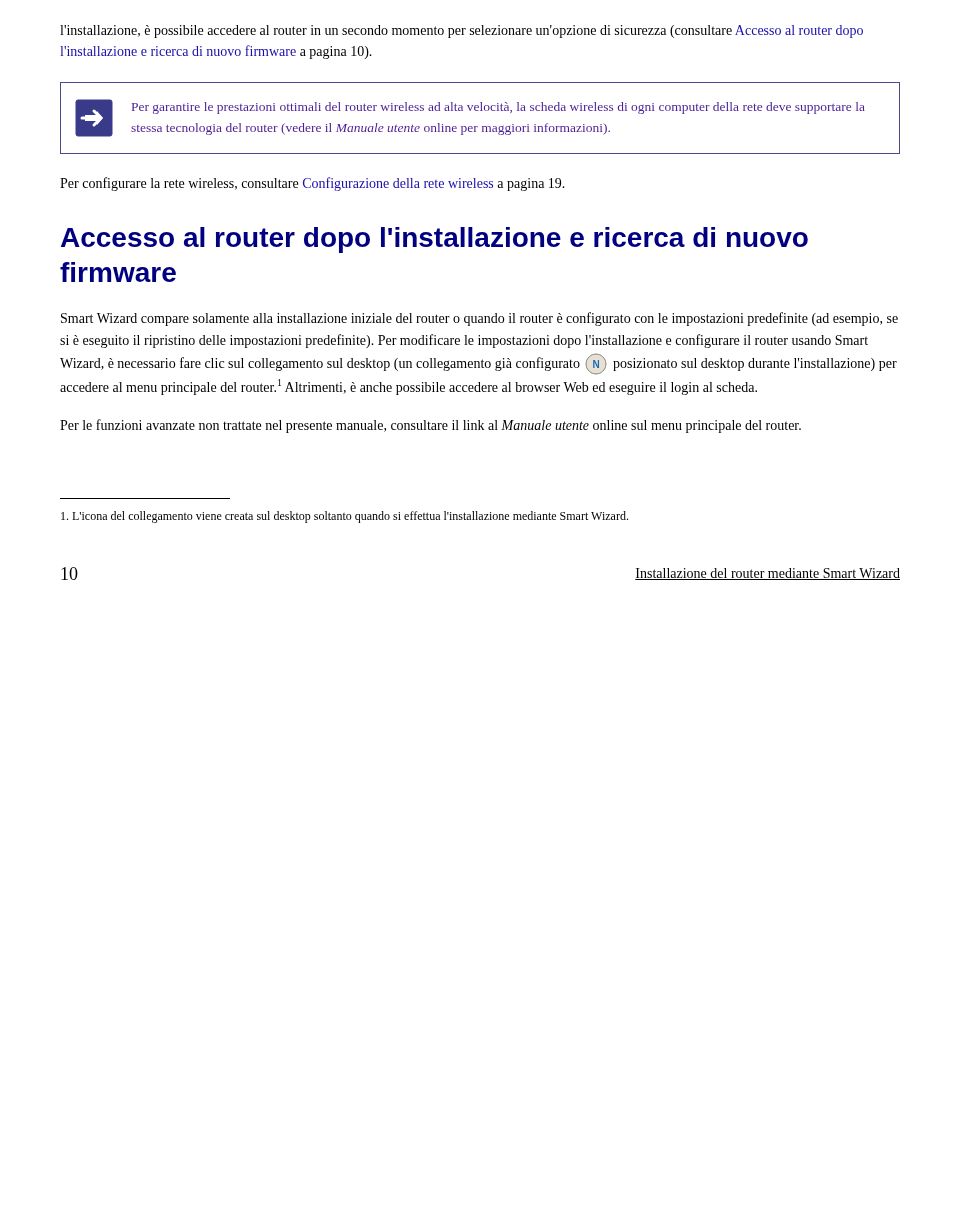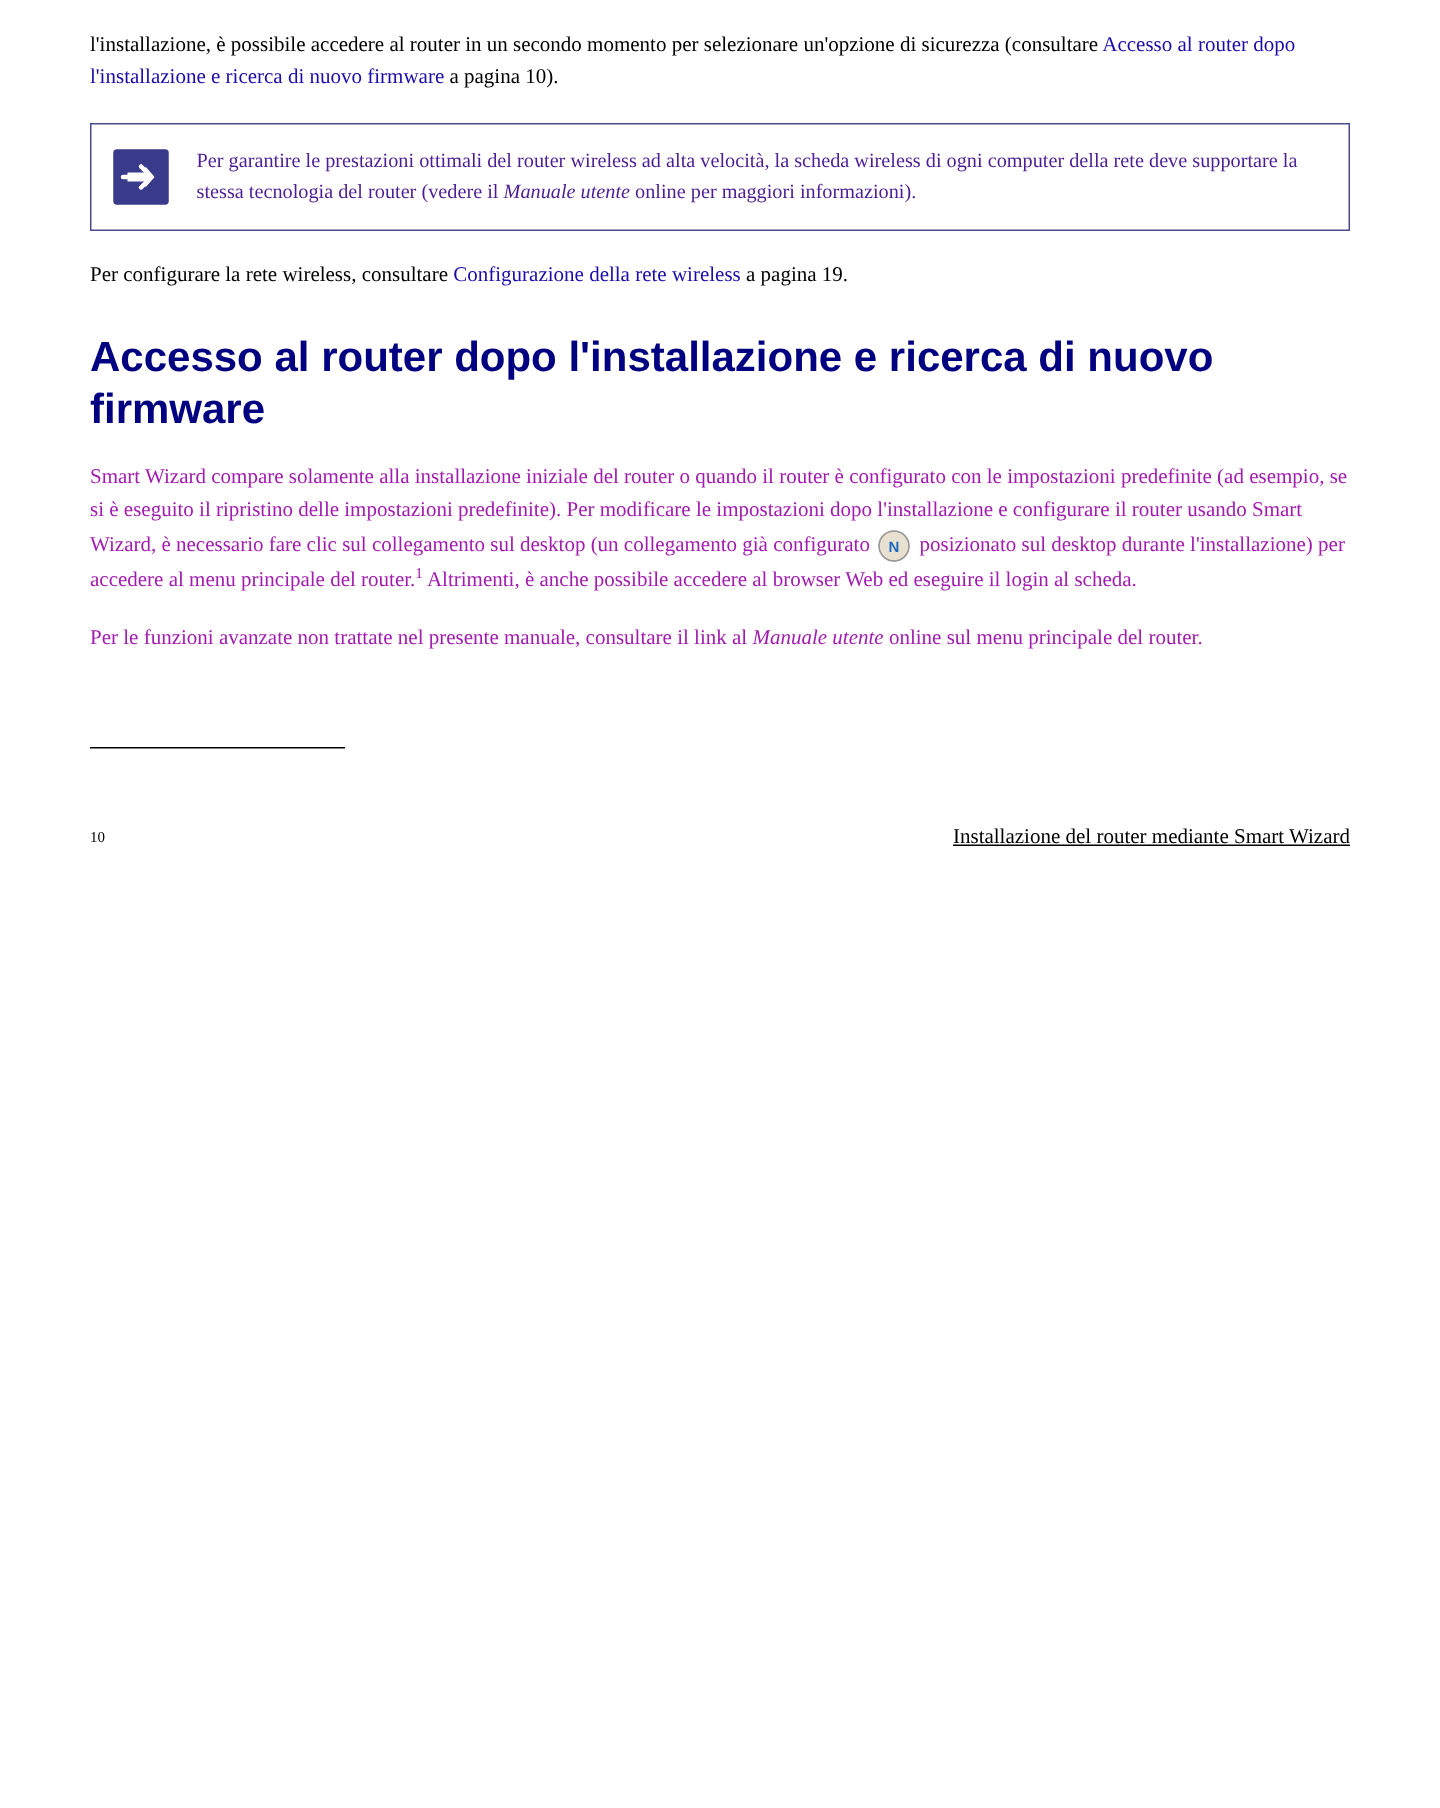--- a/index.html
+++ b/index.html
@@ -82,21 +82,21 @@
       color: #000080;
       margin-bottom: 18px;
       line-height: 1.25;
       font-family: Arial, Helvetica, sans-serif;
     }
 
     .body-paragraph {
       font-size: 14px;
       line-height: 1.6;
       margin-bottom: 16px;
-      color: #a21caf;
+      color: #000000;
     }
 
     .inline-icon {
       display: inline-block;
       width: 22px;
       height: 22px;
       vertical-align: middle;
       margin: 0 2px;
     }
 
@@ -120,21 +120,21 @@
       left: 60px;
       right: 60px;
       display: flex;
       justify-content: space-between;
       align-items: center;
       font-size: 14px;
       color: #000;
     }
 
     .page-number {
-      font-size: 10px;
+      font-size: 18px;
       color: #000;
     }
 
     .footer-title {
       font-size: 14px;
       color: #000;
       text-decoration: underline;
     }
 
     sup {
@@ -178,19 +178,22 @@
         <circle cx="11" cy="11" r="10" fill="none" stroke="#999" stroke-width="1"></circle>
       </svg>
     </span><span> posizionato sul desktop durante l'installazione) per accedere al menu principale del router.</span><sup>1</sup><span> Altrimenti, è anche possibile accedere al browser Web ed eseguire il login al scheda.</span>
   </p>
 
   <p class="body-paragraph">
     <span>Per le funzioni avanzate non trattate nel presente manuale, consultare il link al </span><span class="italic-text">Manuale utente</span><span> online sul menu principale del router.</span>
   </p>
 
   <hr class="footnote-divider">
+  <p class="footnote-text">
+    <span>1.</span><span> L'icona del collegamento viene creata sul desktop soltanto quando si effettua l'installazione mediante Smart Wizard.</span>
+  </p>
 
   <div class="page-footer">
     <span class="page-number">10</span>
     <span class="footer-title">Installazione del router mediante Smart Wizard</span>
   </div>
 
 </div>
 
 </body></html>

